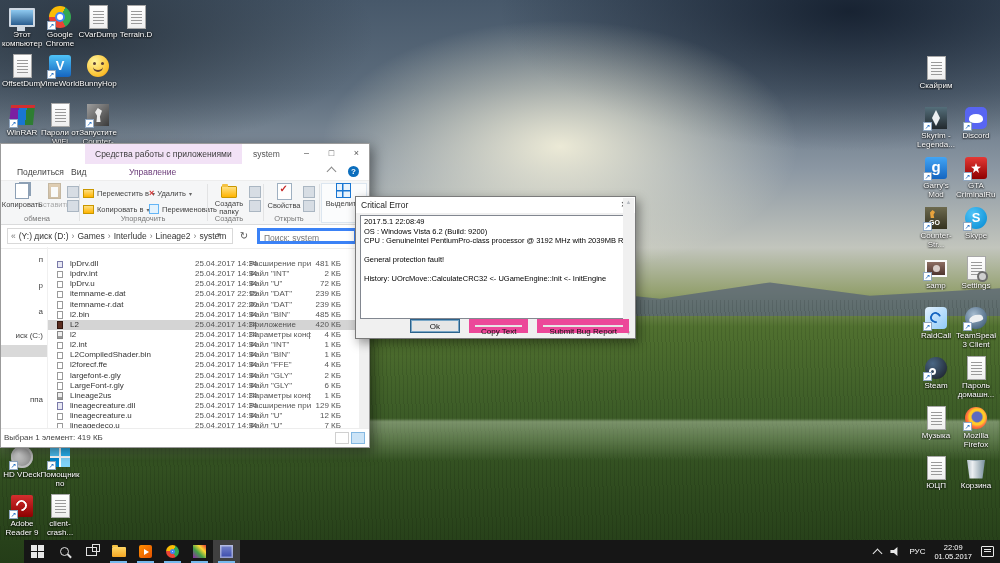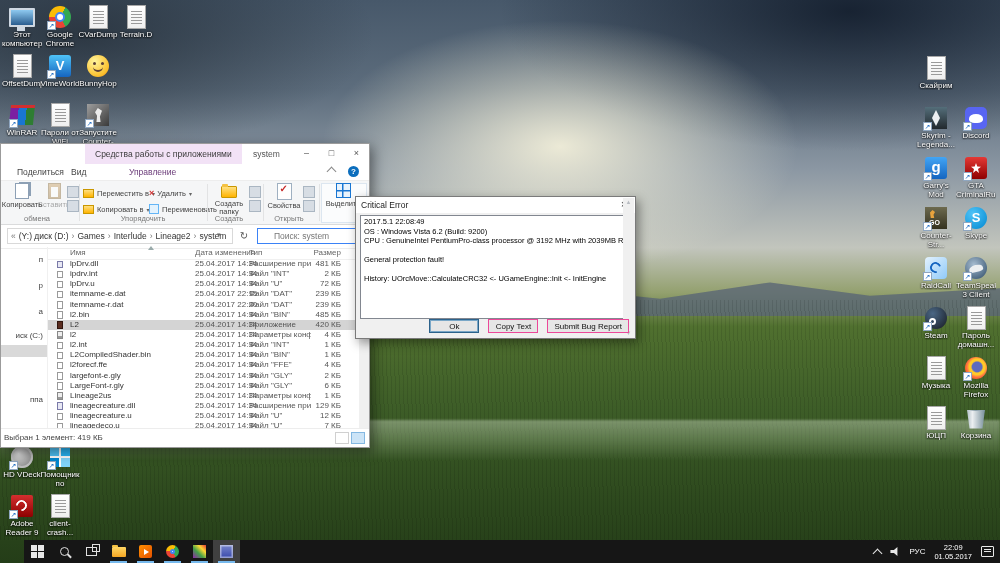--- a/index.html
+++ b/index.html
@@ -146,22 +146,22 @@
   .rsmall-col{position:absolute;display:flex;flex-direction:column;align-items:center;}
   .selgroup{position:absolute;left:320px;top:2px;width:44px;height:38px;border:1px solid #dce6f0;background:#fbfcfd;}
   .addrrow{position:relative;height:23px;background:#fff;border-bottom:1px solid #ededed;}
   .crumbbox{position:absolute;left:6px;top:3px;width:226px;height:16px;border:1px solid #d9d9d9;background:#fff;
       display:flex;align-items:center;padding:0 3px;box-sizing:border-box;white-space:nowrap;overflow:hidden;}
   .crumb-seg{color:#333;padding:0 1px;}
   .crumb-sep{color:#777;padding:0 2px;}
   .crumb-ovf{color:#777;padding-right:2px;}
   .addr-dd{position:absolute;left:216px;top:6px;color:#666;font-size:7px;}
   .refresh{position:absolute;left:236px;top:4px;width:14px;height:14px;text-align:center;line-height:14px;color:#555;font-size:10px;}
-  .searchbox{position:absolute;left:256px;top:3px;width:100px;height:16px;border:1px solid #3b82f6;background:#fff;
-      color:#777;line-height:15px;padding:0 16px;box-sizing:border-box;white-space:nowrap;overflow:hidden;}
+  .searchbox{position:absolute;left:256px;top:3px;width:100px;height:16px;border:3px solid #3b82f6;background:#fff;
+      color:#777;line-height:15px;padding:0 4px;box-sizing:border-box;white-space:nowrap;overflow:hidden;}
   .mainarea{position:absolute;left:0;top:103px;right:0;bottom:18px;display:flex;}
   .navpane{width:46px;position:relative;border-right:1px solid #f0f0f0;flex:none;overflow:hidden;}
   .nav-item{position:absolute;right:4px;font-size:8px;color:#444;white-space:nowrap;}
   .nav-item.n0{top:8px;}.nav-item.n1{top:34px;}.nav-item.n2{top:60px;}.nav-item.n3{top:84px;}.nav-item.n4{top:148px;}
   .nav-sel{position:absolute;left:0;right:0;top:98px;height:12px;background:#d9d9d9;}
   .filearea{position:relative;flex:1;}
   .fheader{position:relative;height:12px;border-bottom:1px solid #f0f0f0;font-size:8px;color:#666;}
   .fh{position:absolute;top:1px;}
   .fh.c0{left:22px;}.fh.c1{left:147px;}.fh.c2{left:201px;}.fh.c3{right:28px;}
   .sortmark{position:absolute;left:100px;top:-1px;width:0;height:0;border-left:3px solid transparent;
@@ -191,21 +191,21 @@
   .dtitle{position:relative;height:16px;background:#fff;font-size:8.5px;color:#222;}
   .dtitle-txt{position:absolute;left:5px;top:0;line-height:16px;}
   .dclose{position:absolute;right:2px;top:0;width:18px;height:16px;text-align:center;line-height:15px;font-size:10px;color:#333;}
   .dtext{position:absolute;left:4px;right:4px;top:18px;height:104px;background:#fff;border:1px solid #828790;
       box-sizing:border-box;overflow:hidden;padding:1px 14px 1px 3px;}
   .dline{font-size:7.5px;line-height:9.5px;color:#000;white-space:nowrap;font-family:"Liberation Sans",sans-serif;}
   .dscroll{position:absolute;right:1px;top:1px;bottom:1px;width:11px;background:#f0f0f0;}
   .dsar{position:absolute;left:0;right:0;text-align:center;font-size:6px;color:#b8bcc2;}
   .dsar.up{top:1px;} .dsar.dn{bottom:1px;}
   .dbtns{position:absolute;left:0;right:6px;bottom:4px;height:15px;display:flex;justify-content:flex-end;gap:9px;}
-  .dlg-btn{min-width:50px;height:14px;background:#e6e6e6;border:1px solid #ec4899;font-size:8px;color:#111;
+  .dlg-btn{min-width:50px;height:14px;background:#e6e6e6;border:6px solid #ec4899;font-size:8px;color:#111;
       text-align:center;line-height:13px;padding:0 6px;box-sizing:border-box;}
   .dlg-btn.default{border:1px solid #2c628b;box-shadow:0 0 0 1px #7aa7c7 inset;}
   
   #taskbar{position:absolute;left:0;right:0;bottom:0;height:23px;background:#161616;z-index:20;display:flex;align-items:stretch;margin-left:24px;}
   .tb-slot{width:27px;display:flex;align-items:center;justify-content:center;position:relative;flex:none;}
   .tb-underline::after{content:"";position:absolute;left:5px;right:5px;bottom:0;height:2px;background:#76b9ed;}
   .tb-active{background:rgba(255,255,255,.18);}
   .tbi{position:relative;}
   .tbi-start{width:13px;height:13px;background:
       linear-gradient(#e8e8e8,#e8e8e8) 0 0/6px 6px no-repeat,
@@ -400,20 +400,35 @@
       <div class="icell">
         <div class="dic ic-skype">
           <div class="sq"></div>
           <div class="sc">↗</div>
         </div>
         <div class="ilabel">Skype</div>
       </div>
     </div>
     <div class="icon-row">
       <div class="icell">
+        <div class="dic ic-photo">
+          <div class="sq"></div>
+          <div class="sc">↗</div>
+        </div>
+        <div class="ilabel">samp</div>
+      </div>
+      <div class="icell">
+        <div class="dic ic-settingsfile">
+          <div class="pg"></div>
+        </div>
+        <div class="ilabel">Settings</div>
+      </div>
+    </div>
+    <div class="icon-row">
+      <div class="icell">
         <div class="dic ic-raidcall">
           <div class="sq"></div>
           <div class="sc">↗</div>
         </div>
         <div class="ilabel">RaidCall</div>
       </div>
       <div class="icell">
         <div class="dic ic-teamspeak">
           <div class="sq"></div>
           <div class="sc">↗</div>
@@ -566,27 +581,20 @@
   <div class="mainarea">
     <div class="navpane" id="navpane">
       <div class="nav-sel"></div>
     <div class="nav-item n0">п</div>
         <div class="nav-item n1">р</div>
         <div class="nav-item n2">а</div>
         <div class="nav-item n3">иск (C:)</div>
         <div class="nav-item n4">ппа</div>
       </div>
     <div class="filearea">
-      <div class="fheader">
-        <div class="sortmark"></div>
-        <div class="fh c0">Имя</div>
-        <div class="fh c1">Дата изменения</div>
-        <div class="fh c2">Тип</div>
-        <div class="fh c3">Размер</div>
-      </div>
       <div class="flist" id="file-list">
           <div class="frow">
             <div class="fi fi-dll"></div>
             <div class="fname">lpDrv.dll</div>
             <div class="fdate">25.04.2017 14:34</div>
             <div class="ftype">Расширение при...</div>
             <div class="fsize">481 КБ</div>
           </div>
           <div class="frow">
             <div class="fi fi-file"></div>

